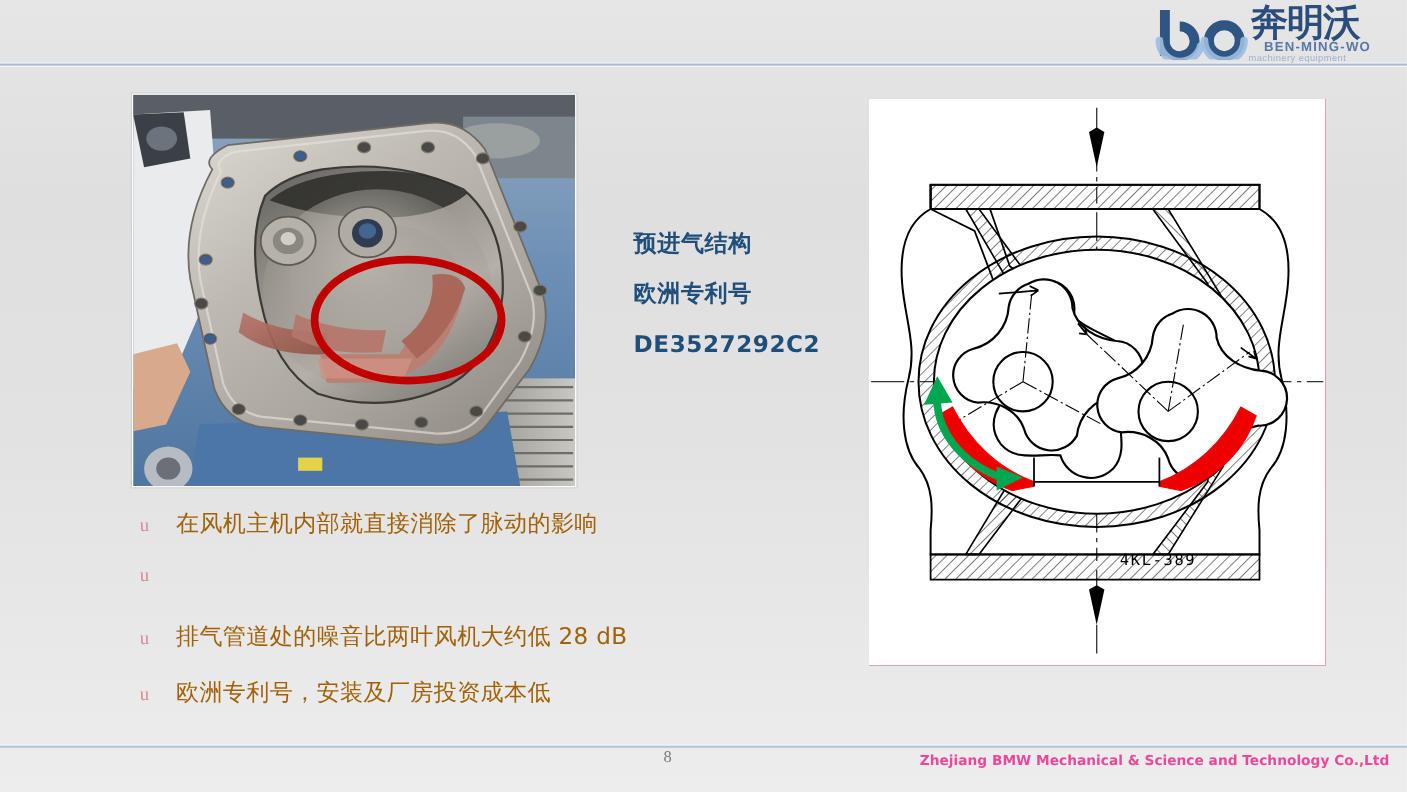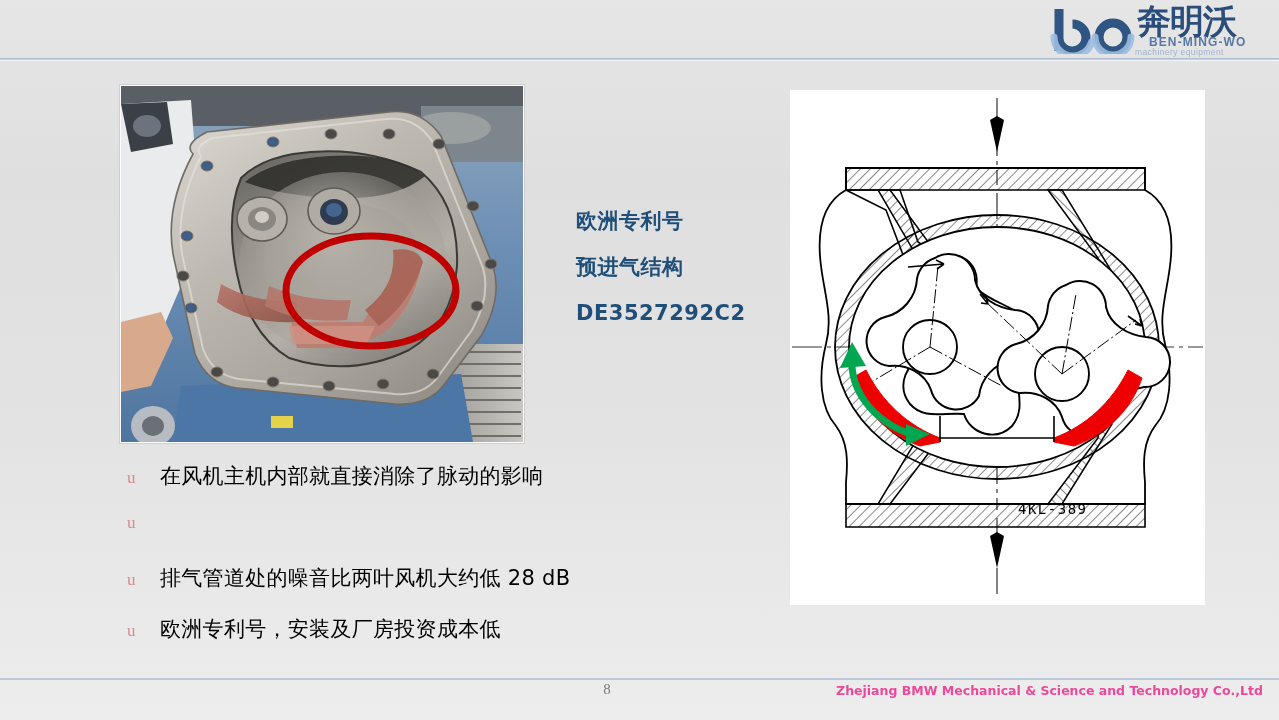--- a/index.html
+++ b/index.html
@@ -62,21 +62,21 @@
   
   .bullets { position:absolute; left:122px; top:462px; width:700px; }
   .bullet-row { display:flex; align-items:baseline; height:51px; }
   .bullet-mark {
     width:38px; flex:0 0 38px;
     font-family:"Liberation Serif", serif;
     font-size:17px; color:#d98a8e; text-align:left; padding-left:5px;
   }
   .bullet-text {
     font-family:"DejaVu Sans","Liberation Sans",sans-serif;
-    font-size:21px; color:#000000; white-space:nowrap; letter-spacing:.3px;
+    font-size:21px; color:#a16207; white-space:nowrap; letter-spacing:.3px;
   }
 
   
   .diagram-panel {
     position:absolute; left:790px; top:90px; width:415px; height:515px;
     background:#be185d;
   }
   .diagram-panel svg { display:block; width:100%; height:100%; }
 
   
@@ -238,22 +238,22 @@
           <ellipse cx="66" cy="150" rx="5" ry="4"></ellipse>
           <ellipse cx="70" cy="222" rx="5" ry="4"></ellipse>
         </g>
 
         <ellipse cx="250" cy="205" rx="85" ry="55" fill="none" stroke="#c00000" stroke-width="7"></ellipse>
       </svg>
     </div>
   </div>
 
   <div class="title-block">
+    <div class="title-line">预进气结构</div>
     <div class="title-line">欧洲专利号</div>
-    <div class="title-line">预进气结构</div>
     <div class="title-line">DE3527292C2</div>
   </div>
 
   <div class="bullets">
     <div class="bullet-row">
       <span class="bullet-mark">u</span>
       <span class="bullet-text">在风机主机内部就直接消除了脉动的影响</span>
     </div>
     <div class="bullet-row">
       <span class="bullet-mark">u</span>

